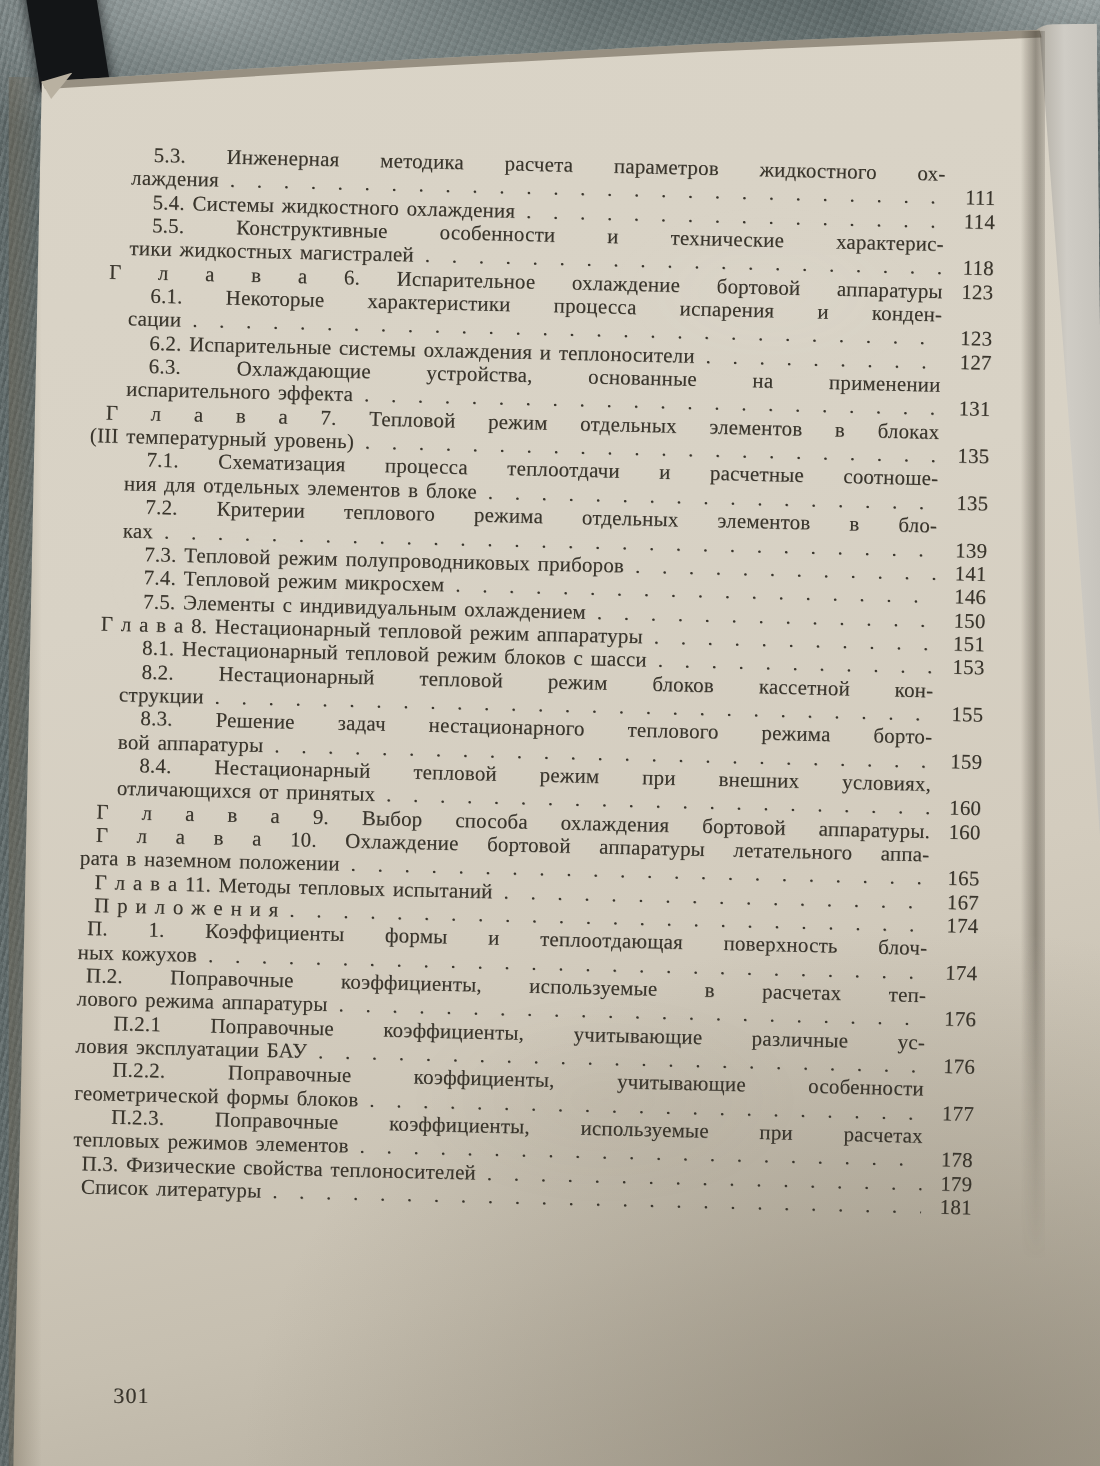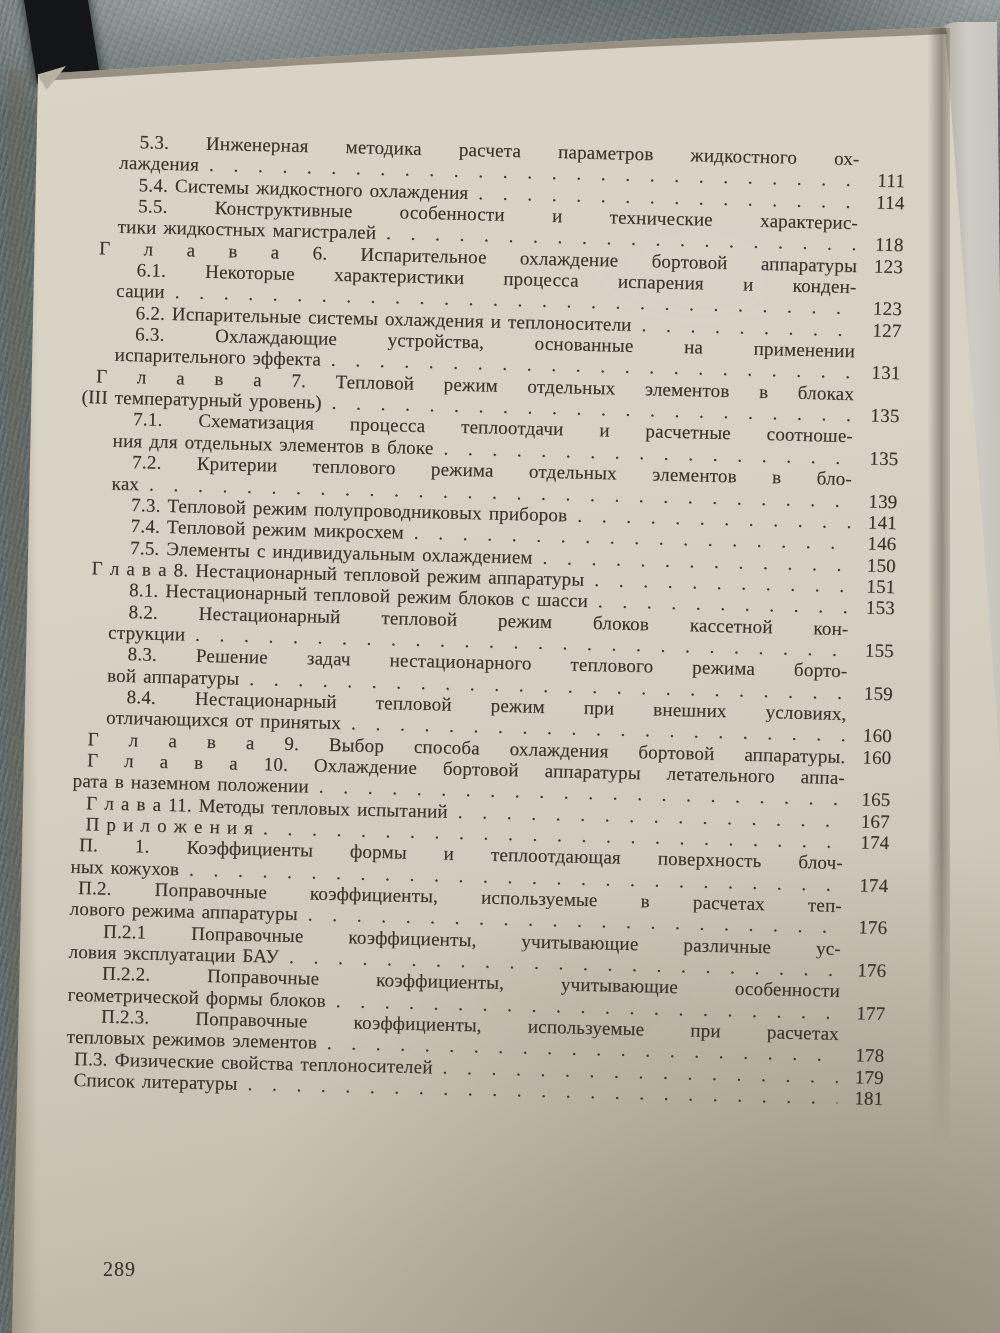--- a/index.html
+++ b/index.html
@@ -370,13 +370,13 @@
     <span class="dots">. . . . . . . . . . . . . . . . . . . . . . . . . . . . . . . . . . . . . . . . . . . . . . . . . . . . . . . . . . . . . . . . . . . . . . . . . . . . . . . . . . . . . . . . . . </span>
     <span class="num">179</span>
   </div>
     <div class="row p">
     <span class="text">Список литературы</span>
     <span class="dots">. . . . . . . . . . . . . . . . . . . . . . . . . . . . . . . . . . . . . . . . . . . . . . . . . . . . . . . . . . . . . . . . . . . . . . . . . . . . . . . . . . . . . . . . . . </span>
     <span class="num">181</span>
   </div>
   </div>
 
-<div class="folio">289</div>
+<div class="folio">301</div>
 
 </body></html>

